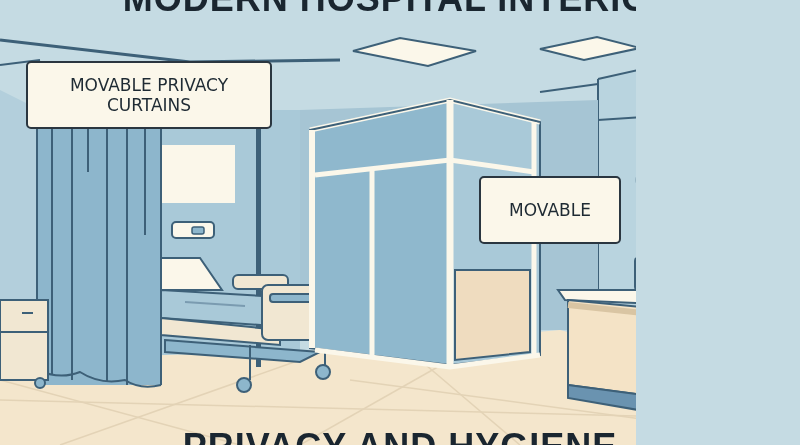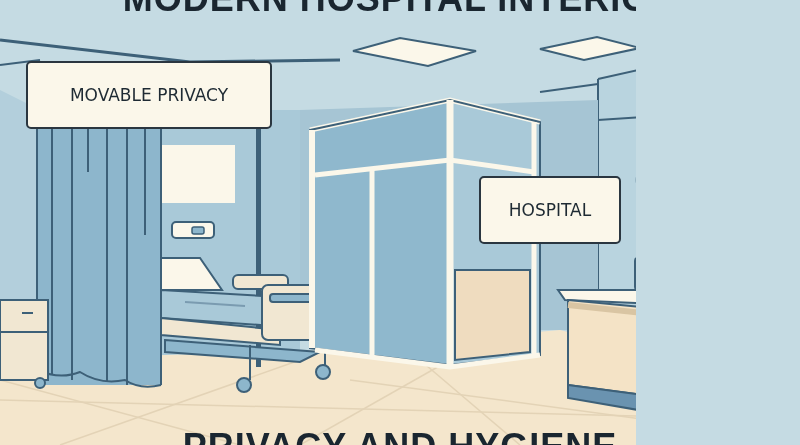--- a/index.html
+++ b/index.html
@@ -139,20 +139,21 @@
       <polygon points="755,318 800,312 800,410 755,410" fill="#efdcbf"></polygon>
       <polygon points="568,385 755,410 800,405 800,425 755,430 568,398" fill="#6a93b0"></polygon>
       <line x1="568" y1="305" x2="755" y2="325" stroke="#d9c5a3" stroke-width="6"></line>
     </g>
   </svg>
 
   <div class="title top">MODERN HOSPITAL INTERIOR</div>
 
   <div class="label curtains">
     <span>MOVABLE PRIVACY</span>
+    <span>CURTAINS</span>
   </div>
 
   <div class="label partitions">
-    <span>HOSPITAL</span>
+    <span>MOVABLE</span>
   </div>
 
   <div class="title bottom">PRIVACY AND HYGIENE</div>
 </div>
 
 </body></html>

